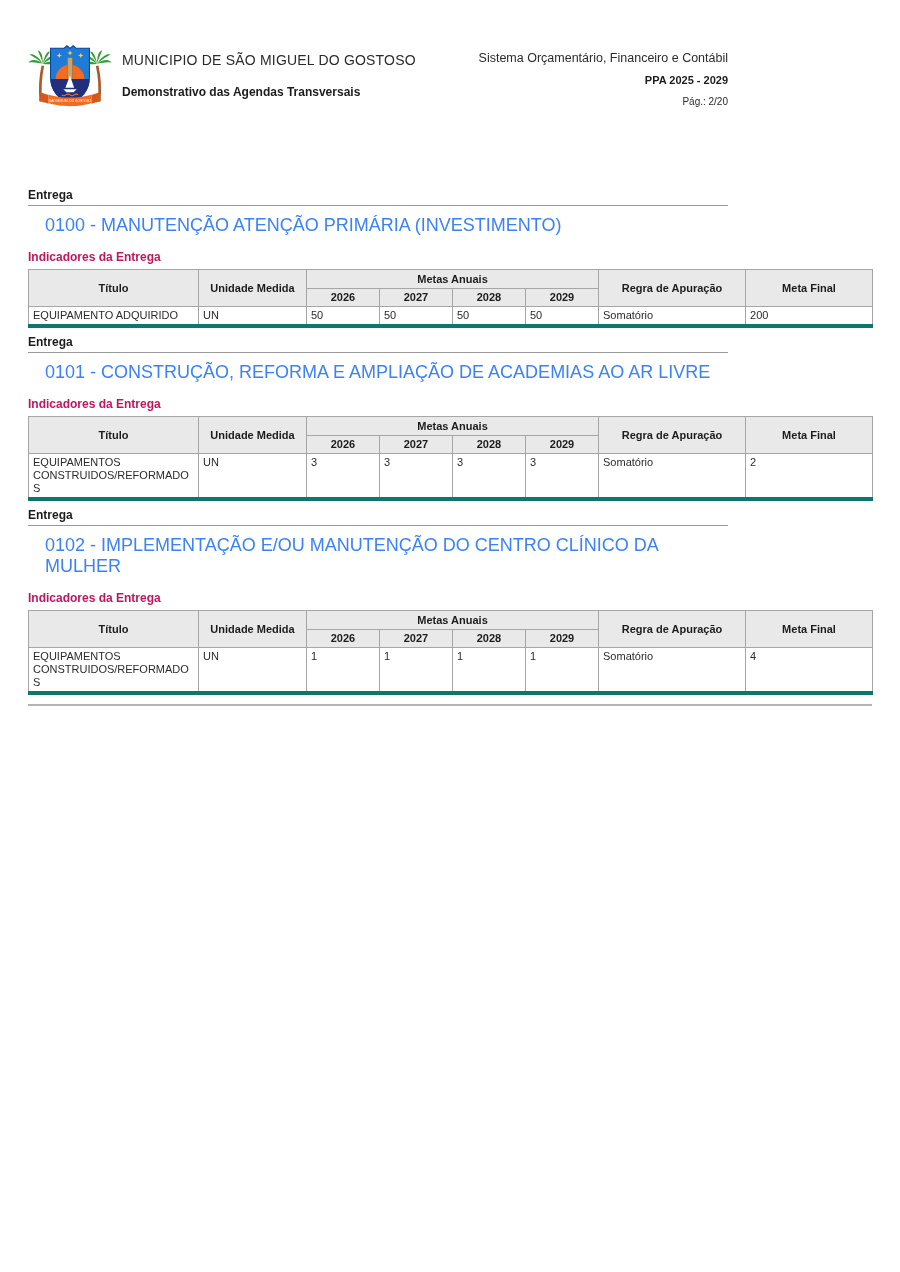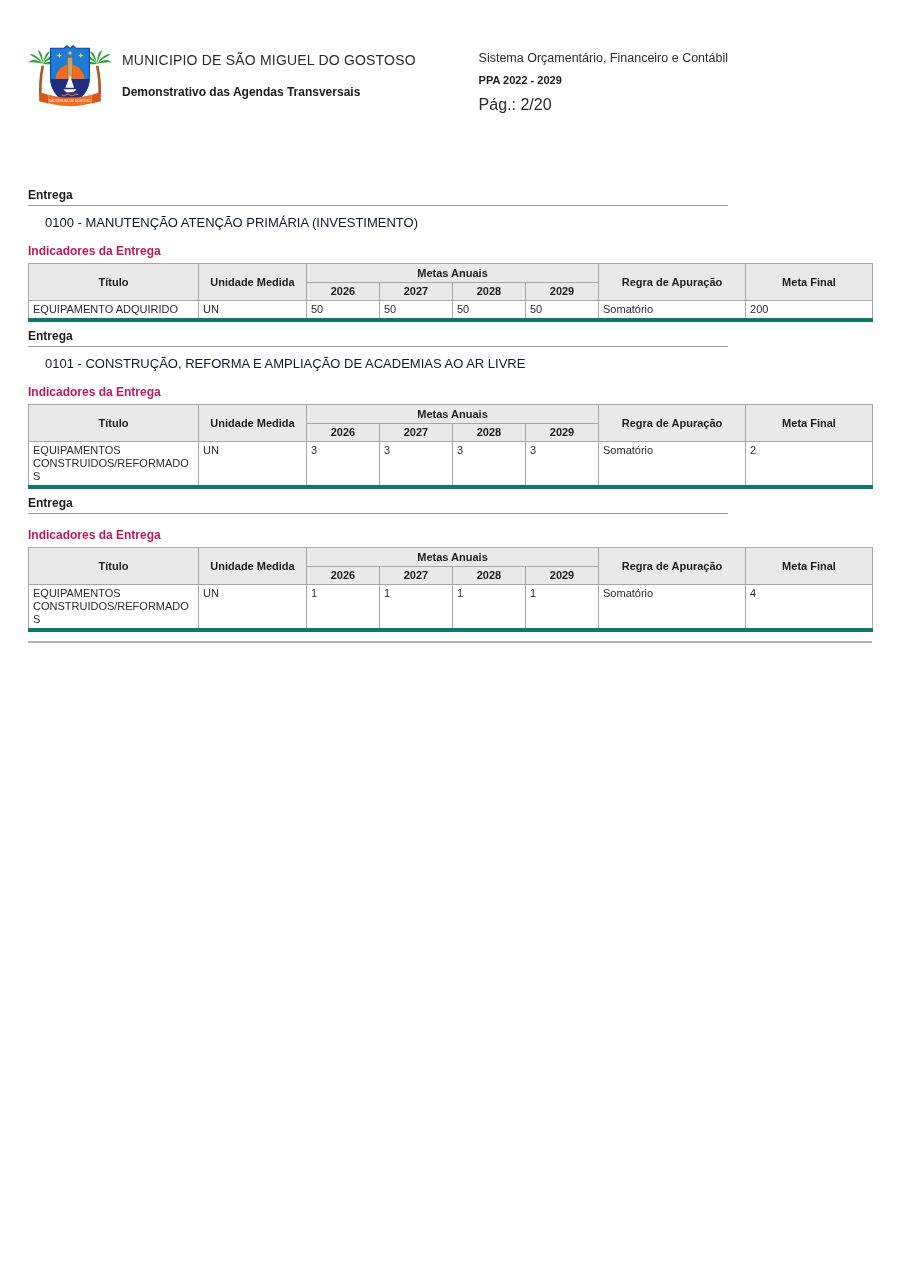--- a/index.html
+++ b/index.html
@@ -13,33 +13,33 @@
     overflow: hidden;
   }
   .page { width: 756px; height: 1272px; padding: 0 28px; }
 
   
   .report-header { display: flex; align-items: flex-start; padding-top: 36px; height: 118px; }
   .logo-box { width: 84px; height: 82px; flex: 0 0 84px; }
   .header-main { margin-left: 10px; padding-top: 16px; }
   .municipality { font-size: 14px; letter-spacing: 0.2px; color: #2b2b2b; }
   .report-title { font-size: 12px; font-weight: 700; margin-top: 17px; color: #1c1c1c; }
-  .header-right { margin-left: auto; text-align: left; padding-top: 15px; }
+  .header-right { margin-left: auto; text-align: right; padding-top: 15px; }
   .system-name { font-size: 12.5px; color: #2b2b2b; }
   .ppa-period { font-size: 11px; font-weight: 700; margin-top: 9px; color: #1c1c1c; }
-  .page-num { font-size: 16px; margin-top: 10px; color: #2b2b2b; }
+  .page-num { font-size: 10px; margin-top: 10px; color: #2b2b2b; }
 
   
   .content { margin-top: 70px; }
   .entrega-section + .entrega-section { margin-top: 7px; }
   .section-heading {
     font-size: 12px; font-weight: 700; color: #1c1c1c;
     padding-bottom: 3px; border-bottom: 1px solid #9a9a9a;
   }
-  .entrega-title { font-size: 13px; margin: 9px 0 0 17px; color: #0f172a; }
+  .entrega-title { font-size: 18px; margin: 9px 0 0 17px; color: #3b82f6; }
   .indicators-heading { font-size: 12px; font-weight: 700; margin: 14px 0 5px 0; color: #be185d; }
 
   
   table.indicators {
     width: 844px; border-collapse: collapse; table-layout: fixed;
     border-bottom: 4px solid #0f766e;
   }
   table.indicators th, table.indicators td {
     border: 1px solid #a6a6a6;
     font-size: 11px; line-height: 13px;
@@ -123,21 +123,21 @@
           <text x="41" y="64" font-size="3.1" fill="#ffffff" text-anchor="middle" font-family="Liberation Sans, sans-serif">SÃO MIGUEL DO GOSTOSO</text>
         </g>
       </svg>
     </div>
     <div class="header-main">
       <div class="municipality">MUNICIPIO DE SÃO MIGUEL DO GOSTOSO</div>
       <div class="report-title">Demonstrativo das Agendas Transversais</div>
     </div>
     <div class="header-right">
       <div class="system-name">Sistema Orçamentário, Financeiro e Contábil</div>
-      <div class="ppa-period">PPA 2022 - 2029</div>
+      <div class="ppa-period">PPA 2025 - 2029</div>
       <div class="page-num">Pág.: 2/20</div>
     </div>
   </div>
 
   <div class="content">
   <section class="entrega-section">
     <div class="section-heading">Entrega</div>
     <div class="entrega-title">0100 - MANUTENÇÃO ATENÇÃO PRIMÁRIA (INVESTIMENTO)</div>
     <div class="indicators-heading">Indicadores da Entrega</div>
     <table class="indicators">
@@ -221,20 +221,21 @@
     <td>3</td>
     <td>Somatório</td>
     <td>2</td>
   </tr>
 </tbody>
     </table>
   </section>
 
   <section class="entrega-section">
     <div class="section-heading">Entrega</div>
+    <div class="entrega-title">0102 - IMPLEMENTAÇÃO E/OU MANUTENÇÃO DO CENTRO CLÍNICO DA MULHER</div>
     <div class="indicators-heading">Indicadores da Entrega</div>
     <table class="indicators">
       <colgroup>
         <col style="width:170px">
             <col style="width:108px">
         <col style="width:73px">
             <col style="width:73px">
             <col style="width:73px">
             <col style="width:73px">
         <col style="width:147px">

